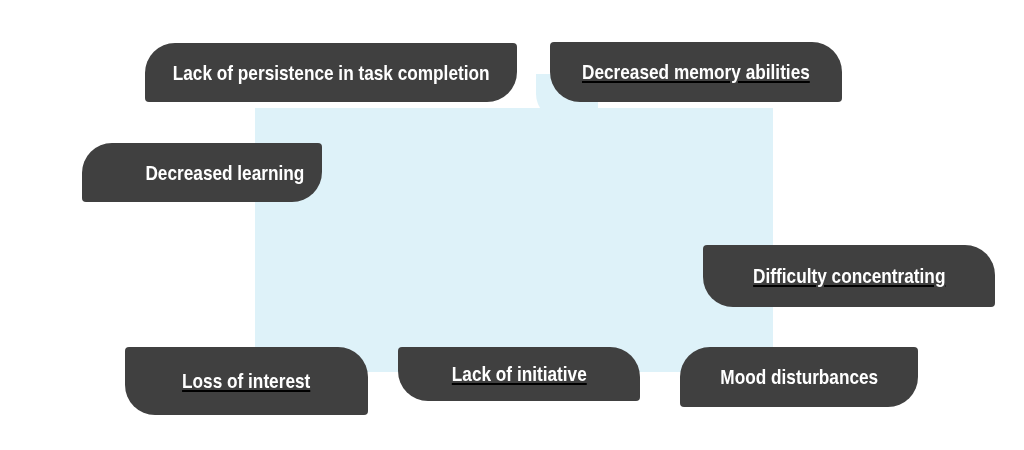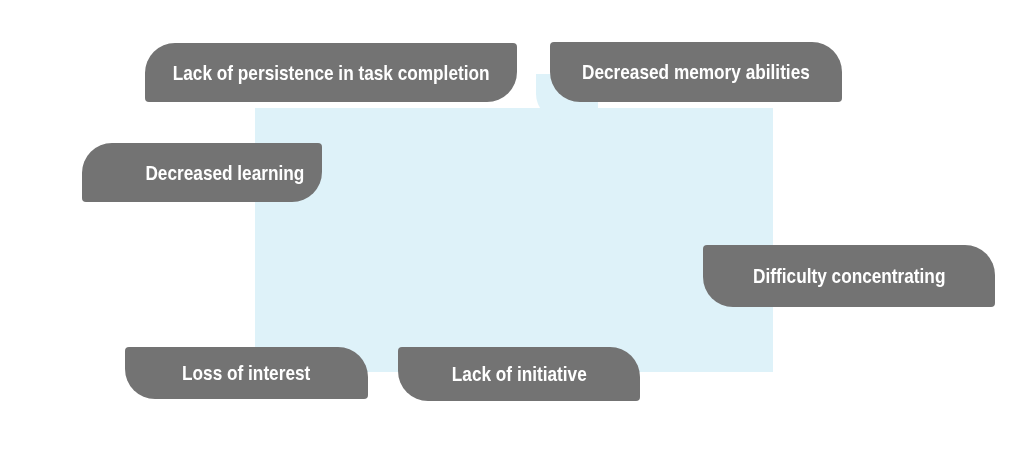--- a/index.html
+++ b/index.html
@@ -38,45 +38,45 @@
     font-weight: 700;
     font-size: 38px;
     line-height: 43px;
     letter-spacing: 0.5px;
     color: #189bd5;
     white-space: nowrap;
   }
   
   .box {
     position: absolute;
-    background: #737373;
+    background: #404040;
     display: flex;
     align-items: center;
     justify-content: center;
     z-index: 2;
   }
   .label {
     color: #ffffff;
     font-weight: 700;
     font-size: 21px;
     white-space: nowrap;
     transform: scaleX(0.82);
     transform-origin: 50% 50%;
   }
   
   .ca { border-radius: 30px 4px 30px 4px; }  
-  .cb { border-radius: 4px 30px 4px 30px; }  
+  .cb { border-radius: 4px 30px 4px 30px; text-decoration: underline; }  
   
   .b1 { left: 145px; top: 43px;  width: 372px; height: 59px; }
   .b2 { left: 550px; top: 42px;  width: 292px; height: 60px; }
   .b3 { left: 82px;  top: 143px; width: 240px; height: 59px; justify-content: flex-end; }
   .b4 { left: 703px; top: 141px; width: 238px; height: 61px; }
   .b5 { left: 32px;  top: 246px; width: 295px; height: 60px; }
   .b6 { left: 703px; top: 245px; width: 292px; height: 62px; }
-  .b7 { left: 125px; top: 347px; width: 243px; height: 52px; }
+  .b7 { left: 125px; top: 347px; width: 243px; height: 68px; }
   .b8 { left: 398px; top: 347px; width: 242px; height: 54px; }
   .b9 { left: 680px; top: 347px; width: 238px; height: 60px; }
 </style>
 </head>
 <body>
 
 <div class="canvas">
 
   <div class="panel"></div>
   <div class="accent"></div>
@@ -93,14 +93,17 @@
   </div>
   <div class="box b6 cb">
     <span class="label">Difficulty concentrating</span>
   </div>
   <div class="box b7 cb">
     <span class="label">Loss of interest</span>
   </div>
   <div class="box b8 cb">
     <span class="label">Lack of initiative</span>
   </div>
+  <div class="box b9 ca">
+    <span class="label">Mood disturbances</span>
+  </div>
 
 </div>
 
 </body></html>

